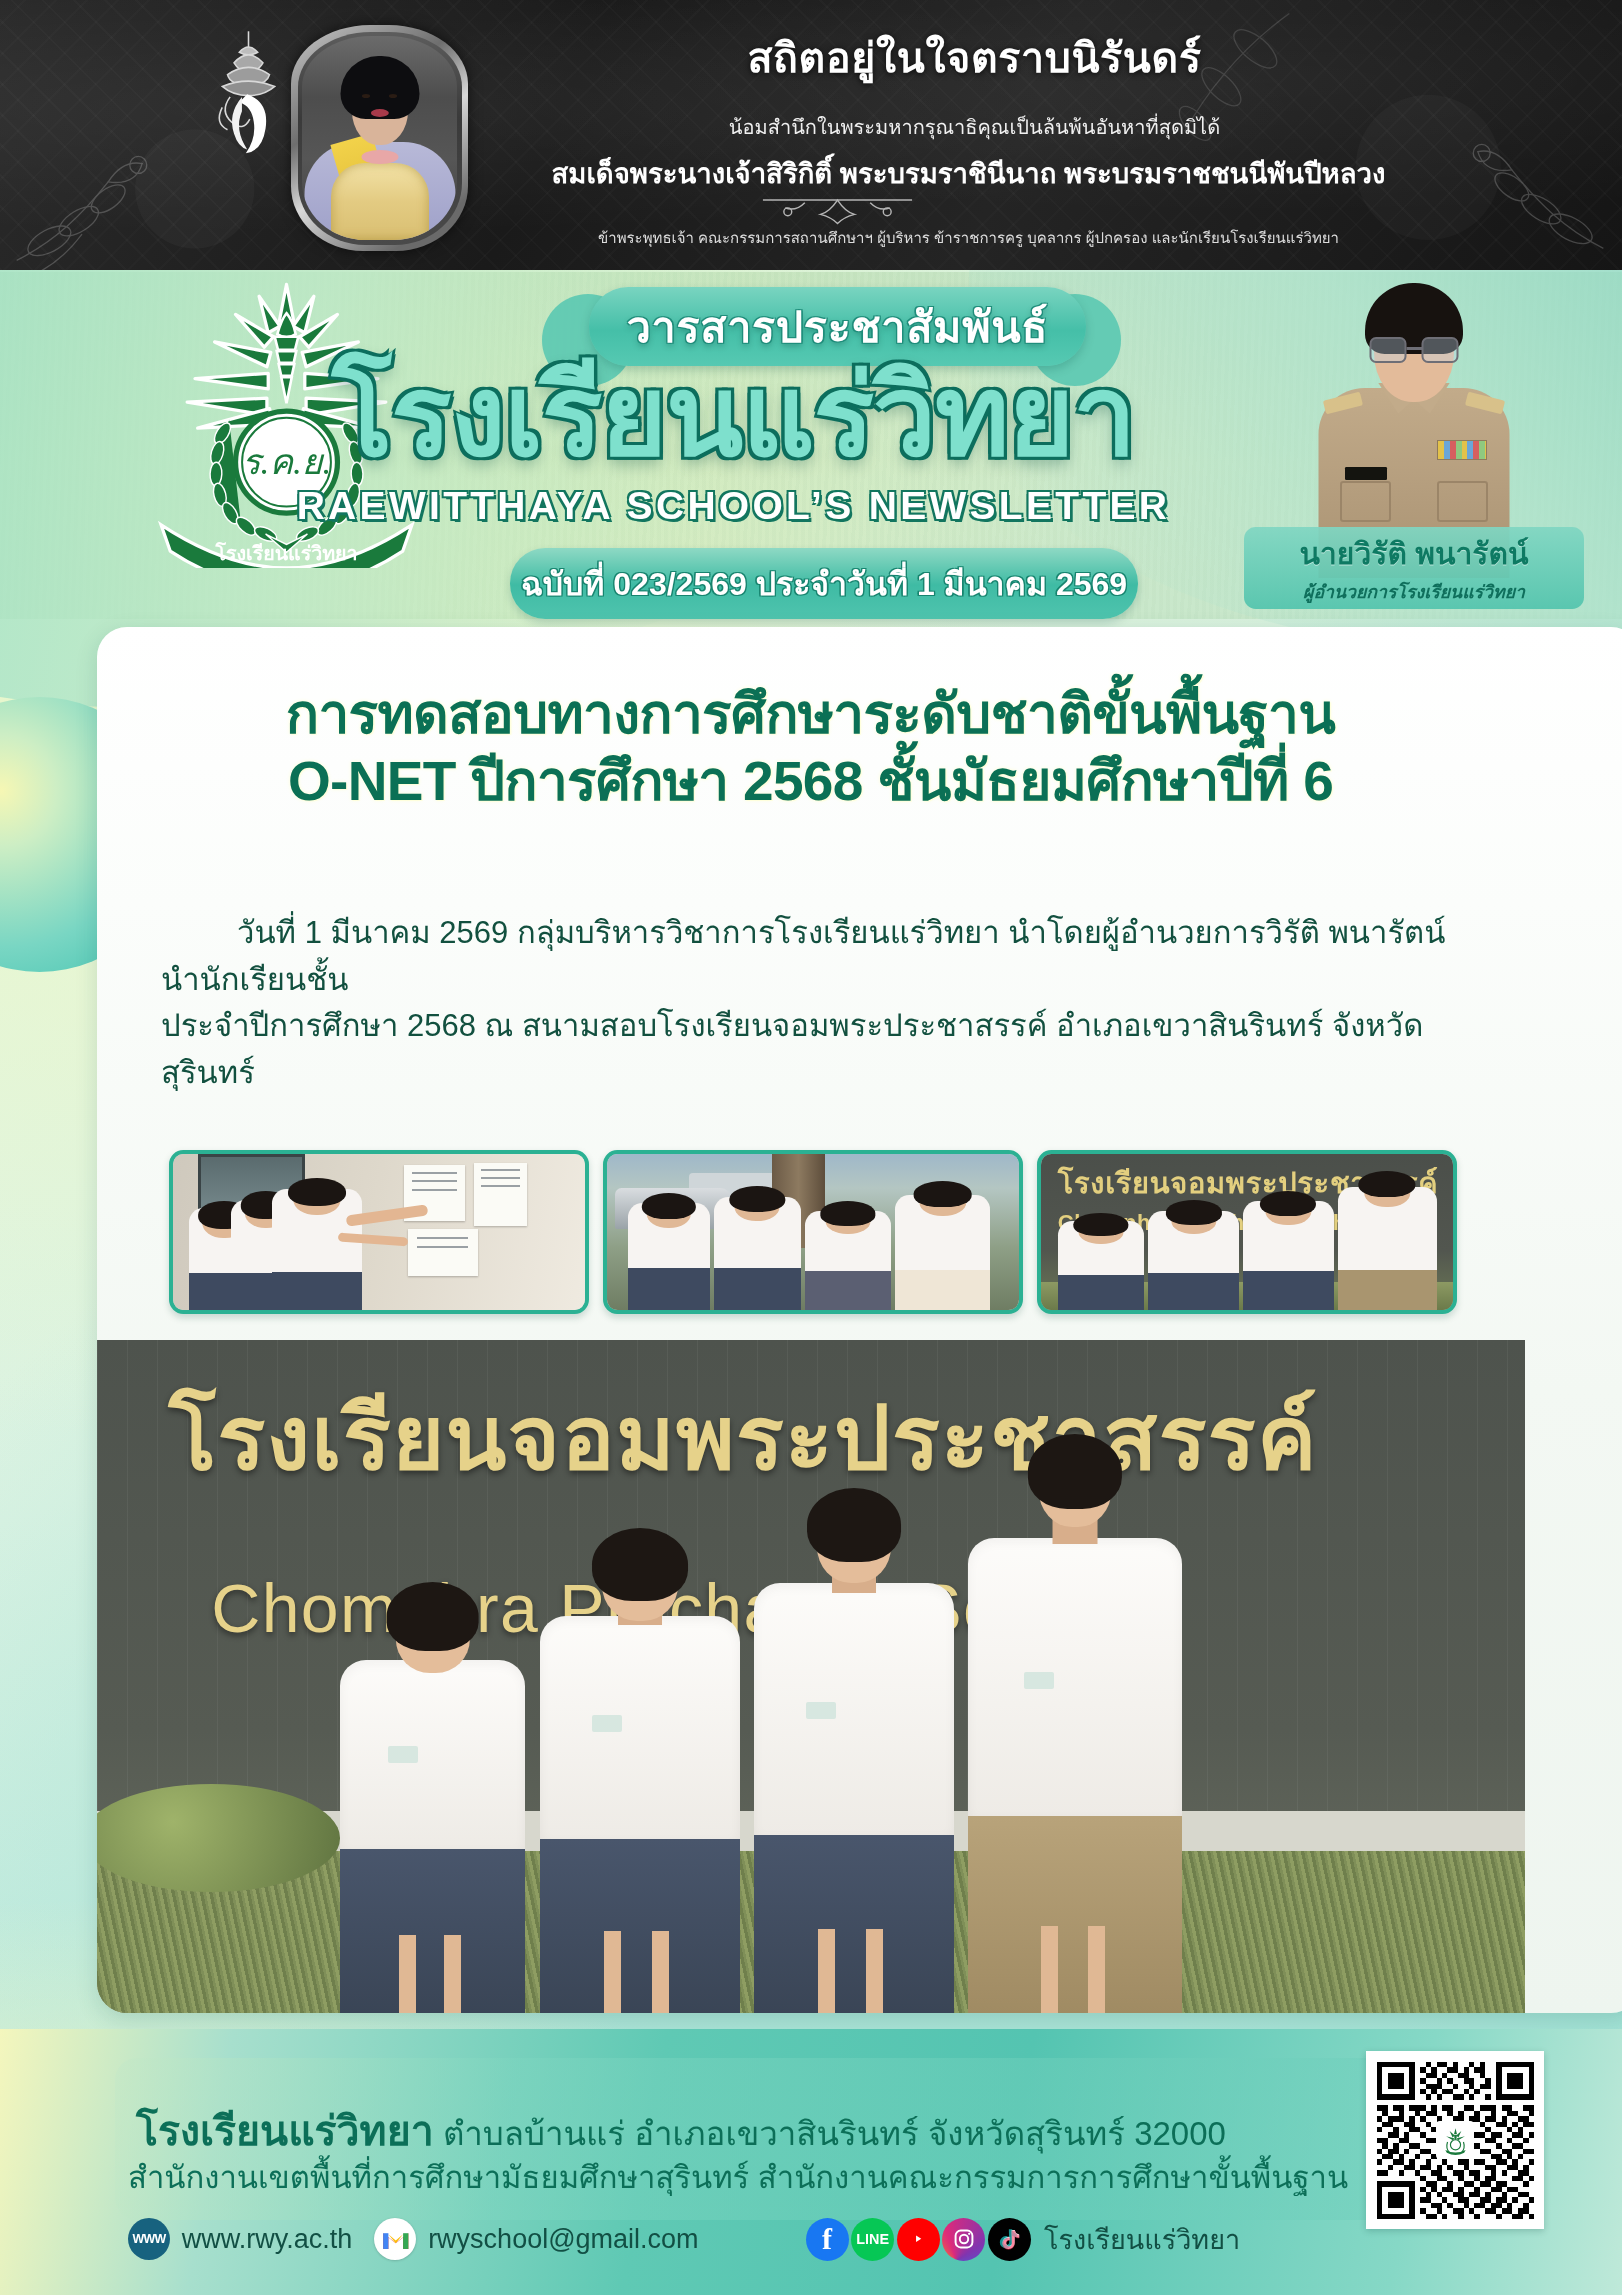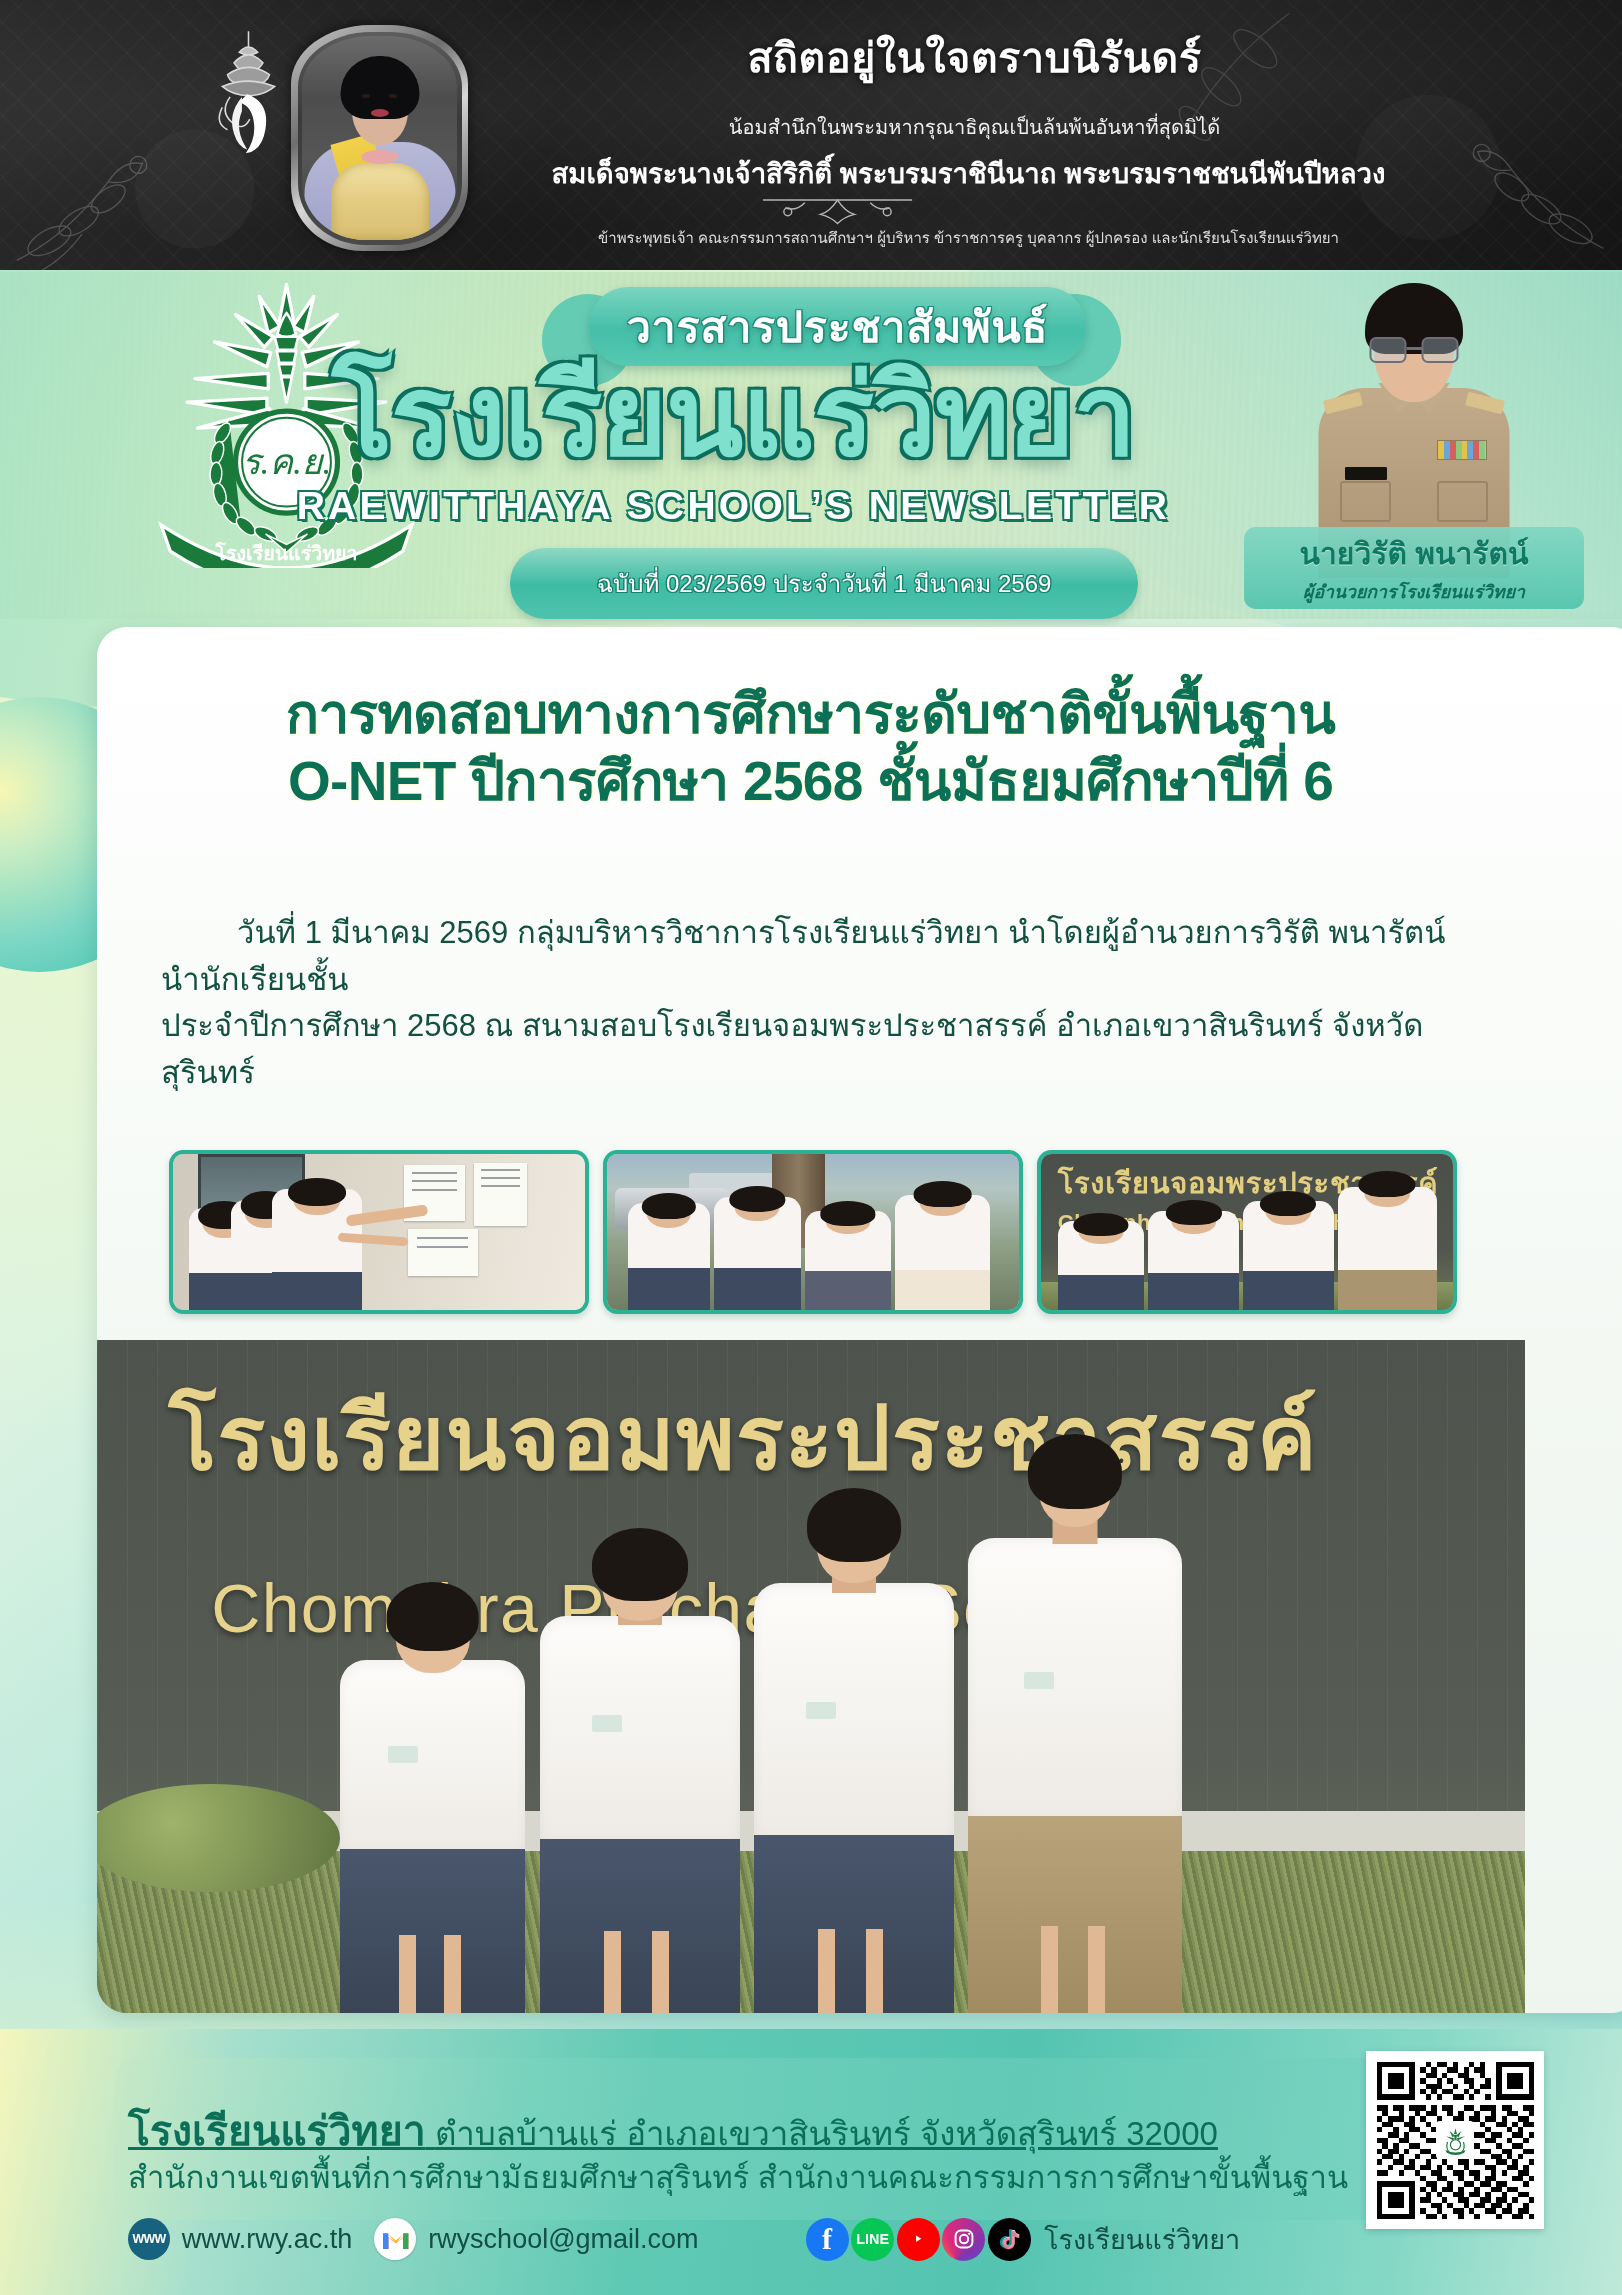--- a/index.html
+++ b/index.html
@@ -176,21 +176,21 @@
     text-shadow:2.6px 2.6px 0 #12765f, -2px -2px 0 #12765f, 2px -2px 0 #12765f, -2px 2px 0 #12765f;
   }
   .mast-issue{
     position:absolute; left:510px; top:548px; width:628px; height:71px;
     border-radius:35px;
     background:linear-gradient(180deg,#8ed9c4 0%,#3fbba4 52%,#4fc4ae 100%);
     display:flex; align-items:center; justify-content:center;
     box-shadow:0 3.9px 8.5px rgba(0,80,70,.2);
   }
   .mast-issue span{
-    color:#ffffff; font-size:24px; font-weight:400;
+    color:#ffffff; font-size:32px; font-weight:700;
     text-shadow:1.3px 1.3px 0 #17846f, -1.3px -1.3px 0 #17846f, 1.3px -1.3px 0 #17846f, -1.3px 1.3px 0 #17846f;
   }
 
   
   .director{ position:absolute; right:39px; top:270px; width:340px; height:347px; overflow:hidden; }
   .dir-photo{ position:absolute; left:72px; top:6.5px; width:196px; height:301px; }
   .d-hair{ position:absolute; left:50%; top:6.5px; transform:translateX(-50%); width:98px; height:71px; border-radius:48px 48px 19.6px 19.6px; background:#17120f; }
   .d-face{ position:absolute; left:50%; top:27.5px; transform:translateX(-50%); width:80px; height:98px; border-radius:39px/50px; background:#e3bb9a; }
   .d-glass{ position:absolute; left:50%; top:60px; transform:translateX(-50%); width:89px; height:26px; }
   .d-glass i{ position:absolute; top:0; width:37px; height:26px; border:2.6px solid #6e6e76; border-radius:6.5px; background:rgba(190,215,235,.35); }
@@ -321,22 +321,22 @@
   .footer{
     position:absolute; left:0; top:2029px; width:1623px; height:267px;
     background:linear-gradient(100deg,#f4f6bd 0%,#a7dfcd 14%,#5fc9b4 40%,#54c4b1 62%,#86d8c6 86%,#bfe9d9 100%);
   }
   .footer-panel{
     position:absolute; left:115px; top:29px; width:1311px; height:162px;
     border-radius:22px;
     background:linear-gradient(100deg,rgba(196,232,199,.55) 0%,rgba(126,214,192,.45) 30%,rgba(106,205,186,.40) 100%);
   }
   .f-line1{
-    position:absolute; left:128px; top:69px; width:1099px;
-    color:#0c6f58; font-size:33px; font-weight:400; white-space:nowrap;text-decoration:underline;
+    position:absolute; left:136px; top:69px; width:1099px;
+    color:#0c6f58; font-size:33px; font-weight:400; white-space:nowrap;
   }
   .f-line1 b{ font-size:41px; font-weight:700; }
   .f-line2{
     position:absolute; left:128px; top:123px; width:1152px;
     color:#0c6f58; font-size:31px; font-weight:400; white-space:nowrap;
   }
   .f-contacts{
     position:absolute; left:128px; top:182px; width:1152px; height:56px;
     display:flex; align-items:center; gap:22px;
   }

